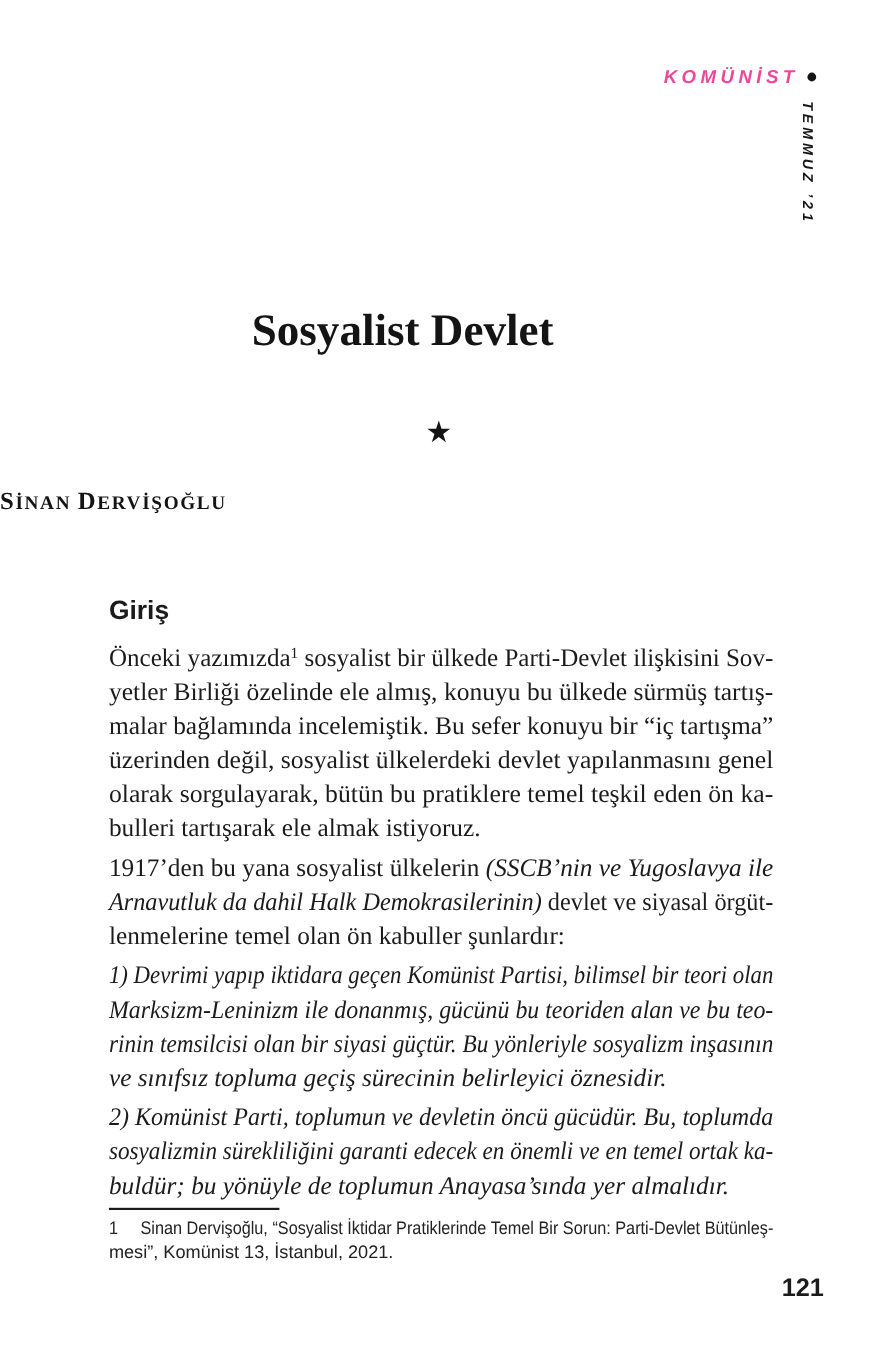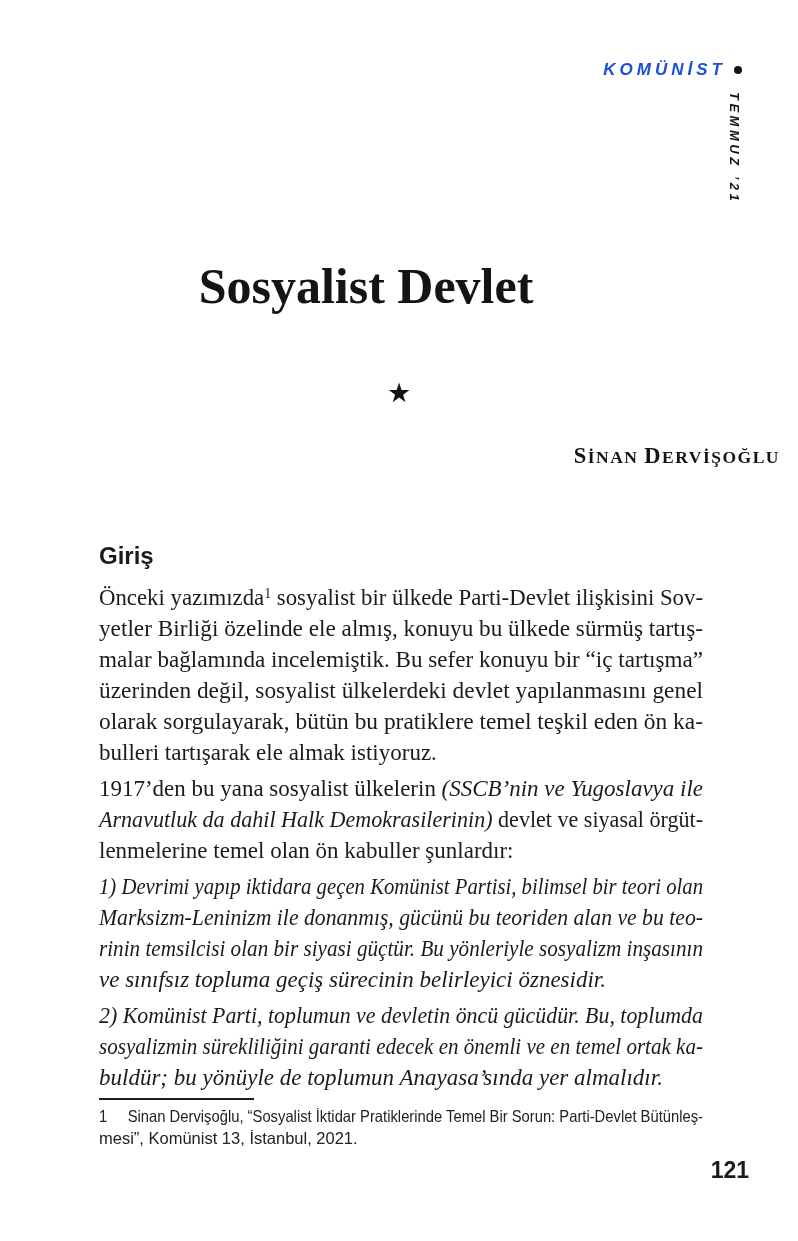--- a/index.html
+++ b/index.html
@@ -7,47 +7,47 @@
     width:798px;height:1241px;position:relative;overflow:hidden;
     background:#ffffff;color:#1b1b1b;
     font-family:"Liberation Serif",serif;
   }
   
   .masthead{
     position:absolute;top:60px;right:56px;
     display:flex;align-items:center;
     font-family:"Liberation Sans",sans-serif;
     font-weight:bold;font-style:italic;
-    font-size:17px;letter-spacing:4px;color:#1d4ed8;
+    font-size:17px;letter-spacing:4px;color:#ec4899;
   }
   .masthead .dot{
     width:8px;height:8px;border-radius:50%;background:#151515;
     display:inline-block;margin-left:8px;flex:0 0 auto;
   }
   .issue-date{
     position:absolute;left:742px;top:92px;
     transform:rotate(90deg);transform-origin:0 0;
     white-space:nowrap;
     font-family:"Liberation Sans",sans-serif;
     font-weight:bold;font-style:italic;
     font-size:13px;letter-spacing:3.5px;color:#151515;
   }
   
   .title{
-    position:absolute;top:262px;left:0;width:732px;
+    position:absolute;top:276px;left:0;width:732px;
     text-align:center;font-weight:bold;
-    font-size:50px;line-height:49px;color:#141414;
+    font-size:41px;line-height:49px;color:#141414;
   }
   .star{
     position:absolute;top:379px;left:0;width:798px;
     text-align:center;font-size:27px;line-height:28px;color:#141414;
   }
   .author{
     position:absolute;top:444px;left:0;width:780px;
-    text-align:right;font-weight:bold;color:#141414;
+    text-align:left;font-weight:bold;color:#141414;
     letter-spacing:1.5px;font-size:17.5px;line-height:24px;
   }
   .author .lead{font-size:22.5px;}
   
   .section-heading{
     position:absolute;left:99px;top:542px;
     font-family:"Liberation Sans",sans-serif;
     font-weight:bold;font-size:24px;line-height:28px;color:#1b1b1b;
   }
   

